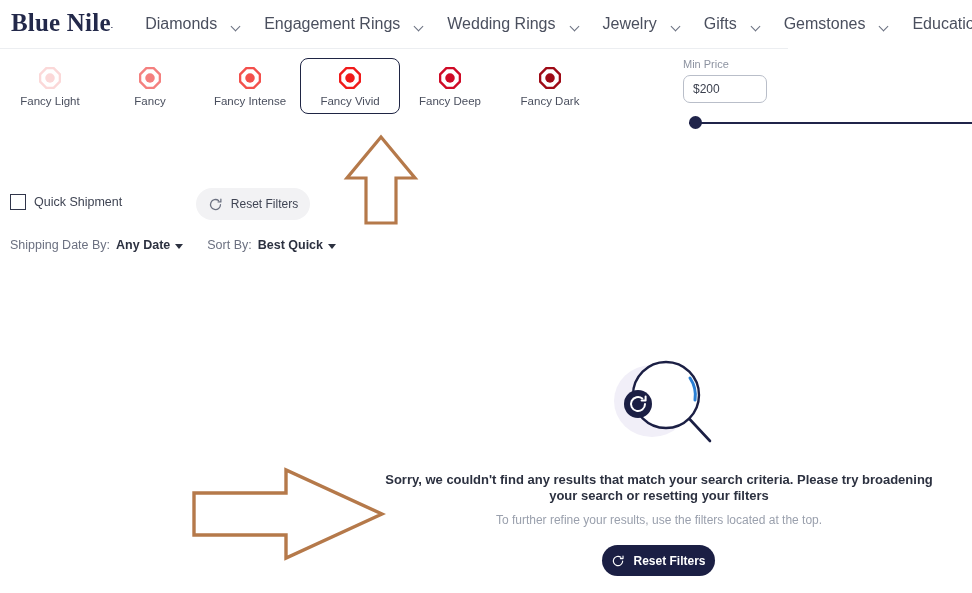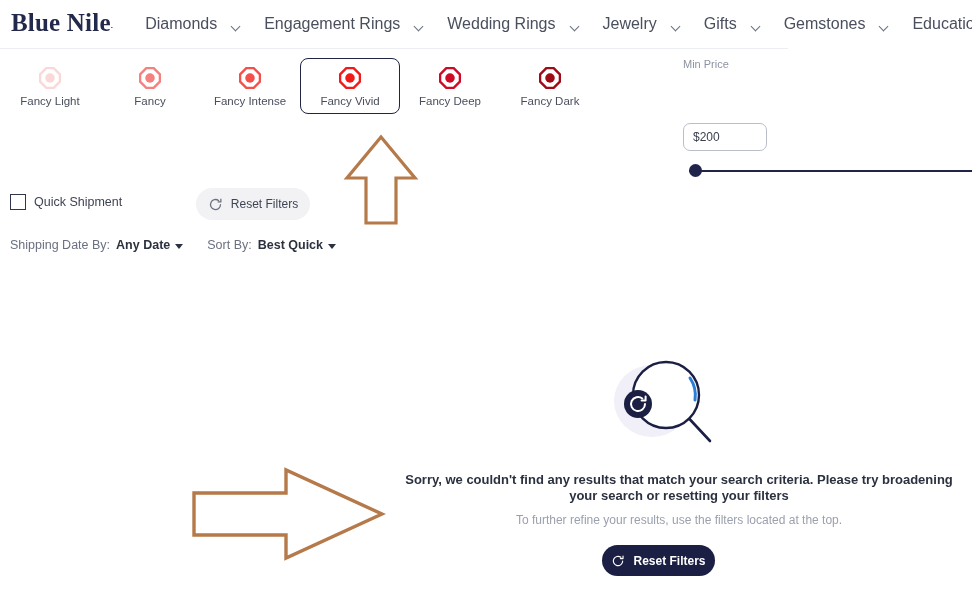--- a/index.html
+++ b/index.html
@@ -56,21 +56,21 @@
   .intensity-label {
     font-size: 11.5px; color: #4a4f5e; margin-top: 6px; white-space: nowrap;
   }
 
   
   .price-block { position: absolute; top: 58px; left: 683px; width: 289px; }
   .price-label { font-size: 11px; color: #8d93a1; margin-bottom: 5px; }
   .price-input {
     width: 84px; height: 28px; border: 1px solid #b9bec9; border-radius: 7px;
     font-size: 12px; color: #3a3f4d; padding: 0 9px;
-    font-family: "Liberation Sans", sans-serif; background: #fff; margin-top: 48px;
+    font-family: "Liberation Sans", sans-serif; background: #fff;
   }
   .slider-wrap { position: relative; margin-top: 13px; height: 14px; width: 289px; }
   .slider-track {
     position: absolute; top: 6px; left: 6px; right: -6px; height: 1.6px;
     background: #20244a;
   }
   .slider-thumb {
     position: absolute; top: 0; left: 6px; width: 13px; height: 13px;
     border-radius: 50%; background: #20244a; cursor: pointer;
   }
@@ -104,21 +104,21 @@
   .tri {
     width: 0; height: 0; border-left: 4px solid transparent;
     border-right: 4px solid transparent; border-top: 5px solid #2c3140;
     position: relative; top: 1px;
   }
   .gap { width: 24px; }
 
   
   .empty-icon { position: absolute; left: 604px; top: 351px; width: 112px; height: 96px; }
   .empty-text {
-    position: absolute; top: 472px; left: 380px; width: 558px; text-align: center; margin-left: 20px;
+    position: absolute; top: 472px; left: 380px; width: 558px; text-align: center;
   }
   .empty-title {
     font-size: 13px; font-weight: 700; color: #2c3140; line-height: 16px;
   }
   .empty-sub { font-size: 12px; color: #9aa0ad; margin-top: 9px; }
   .reset-cta {
     position: absolute; top: 545px; left: 602px;
     width: 113px; height: 31px; border-radius: 16px; background: #1b1f44;
     display: flex; align-items: center; justify-content: center; gap: 8px;
     cursor: pointer;

